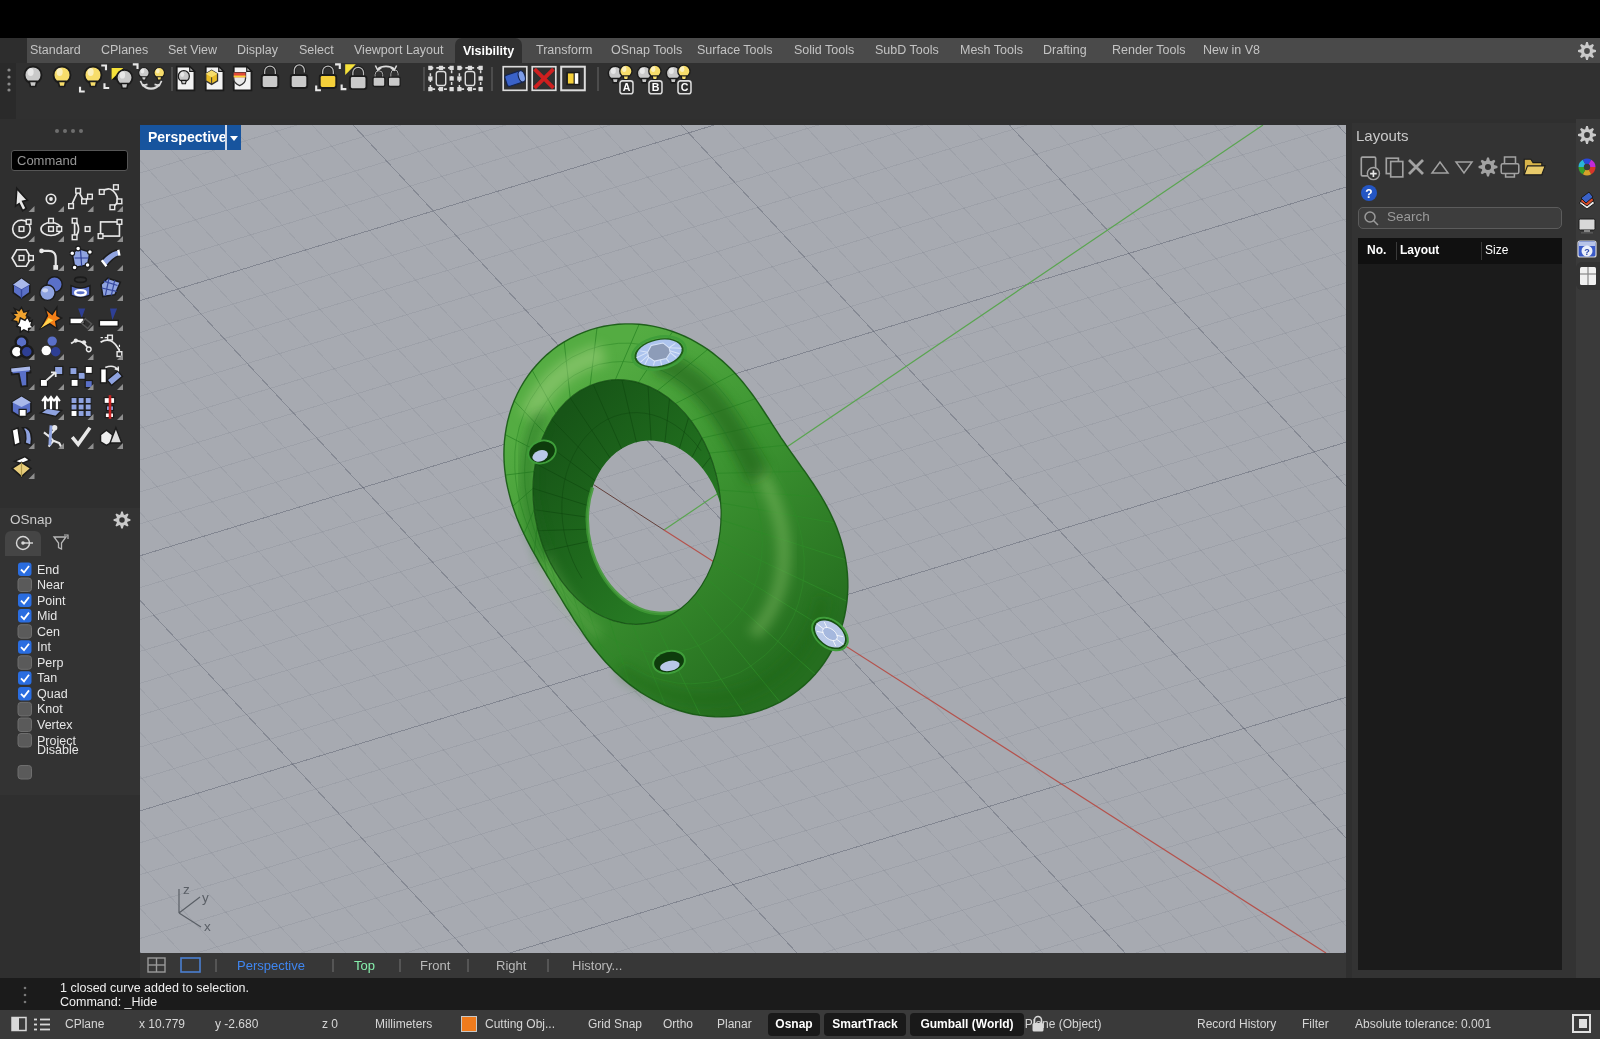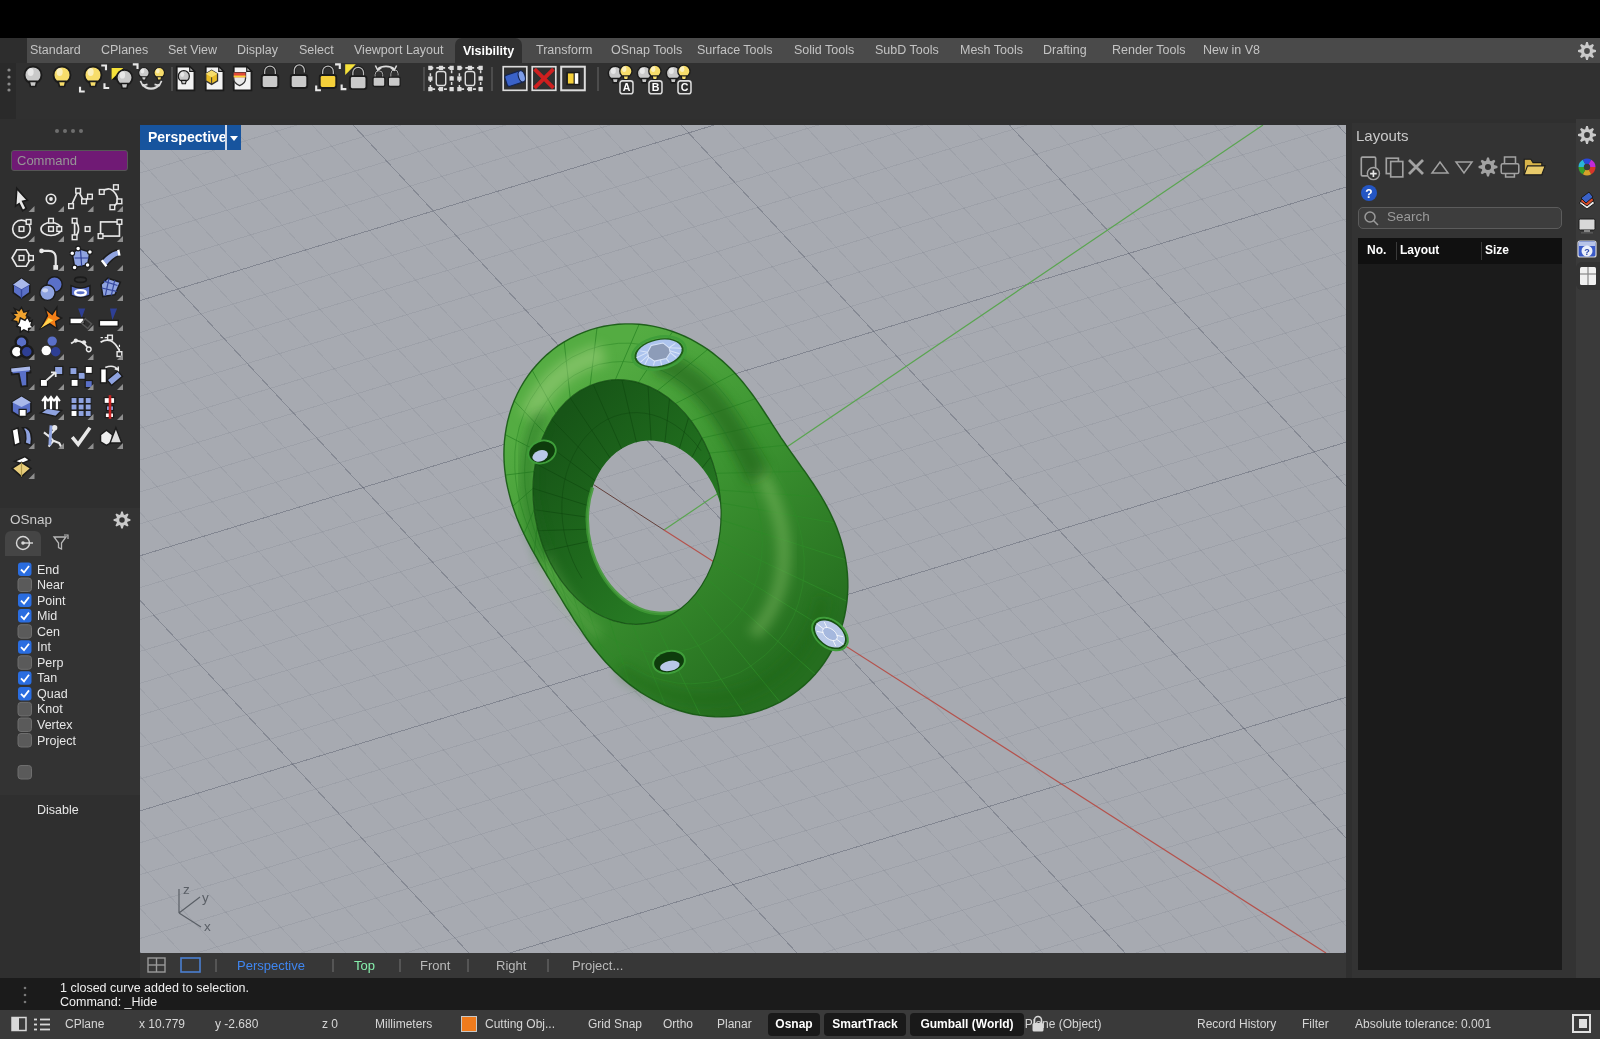--- a/index.html
+++ b/index.html
@@ -269,21 +269,21 @@
         <text x="5.5" y="11" font-size="9" font-weight="bold" fill="#fff" text-anchor="middle">C</text>
       </g>
     </svg>
 <div class="abs" style="left:0;top:119px;width:140px;height:859px;background:#2f2f2f"></div>
 <svg class="abs" style="left:0;top:126px" width="140" height="10">
       <circle cx="57" cy="5" r="2" fill="#6e6e6e"></circle>
       <circle cx="65" cy="5" r="2" fill="#6e6e6e"></circle>
       <circle cx="73" cy="5" r="2" fill="#6e6e6e"></circle>
       <circle cx="81" cy="5" r="2" fill="#6e6e6e"></circle>
     </svg>
-<div class="abs" style="left:11px;top:150px;width:117px;height:21px;background:#701a75;border:1px solid #565656;border-radius:3px;font-size:13px;color:#969696;line-height:20px;padding-left:5px">Command</div>
+<div class="abs" style="left:11px;top:150px;width:117px;height:21px;background:#000000;border:1px solid #565656;border-radius:3px;font-size:13px;color:#969696;line-height:20px;padding-left:5px">Command</div>
 <svg class="abs" style="left:0;top:119px" width="140" height="400">
       <g transform="translate(21.5,80)">
         <g transform="scale(1.18)">
           <path d="M-4 -9 L5 1 L1 2 L4 8 L1 10 L-2 4 L-5 6 Z" fill="#e8e8e8" stroke="#1b1b1b" stroke-width="1.4"></path>
         </g>
         <path d="M7 13 L13 13 L13 7 Z" fill="#8f8f8f"></path>
       </g>
       <g transform="translate(51,80)">
         <g transform="scale(1.18)">
           <circle r="4" fill="none" stroke="#e8e8e8" stroke-width="1.4"></circle>
@@ -631,21 +631,21 @@
     <div class="oslbl" style="left:37px;top:594.6px">Point</div>
     <div class="oslbl" style="left:37px;top:610.1px">Mid</div>
     <div class="oslbl" style="left:37px;top:625.7px">Cen</div>
     <div class="oslbl" style="left:37px;top:641.2px">Int</div>
     <div class="oslbl" style="left:37px;top:656.8px">Perp</div>
     <div class="oslbl" style="left:37px;top:672.3px">Tan</div>
     <div class="oslbl" style="left:37px;top:687.9px">Quad</div>
     <div class="oslbl" style="left:37px;top:703.4px">Knot</div>
     <div class="oslbl" style="left:37px;top:719.0px">Vertex</div>
     <div class="oslbl" style="left:37px;top:734.5px">Project</div>
-    <div class="oslbl" style="left:37px;top:804px">Disable</div>
+    <div class="oslbl" style="left:37px;top:744px">Disable</div>
 <div class="abs" style="left:140px;top:125px;width:1206px;height:828px;background-color:#a7aab1;overflow:hidden;
 background-image:
 repeating-linear-gradient(-17deg, rgba(70,76,92,0.30) 0 1px, rgba(0,0,0,0) 1px 244px),
 repeating-linear-gradient(47deg, rgba(70,76,92,0.28) 0 1px, rgba(0,0,0,0) 1px 240px),
 repeating-linear-gradient(-17deg, rgba(88,94,108,0.12) 0 1px, rgba(0,0,0,0) 1px 30.5px),
 repeating-linear-gradient(47deg, rgba(88,94,108,0.11) 0 1px, rgba(0,0,0,0) 1px 30px);">
 </div>
 <svg class="abs" style="left:140px;top:125px" width="1206" height="828" viewBox="0 0 1206 828">
 <defs>
 <linearGradient id="bandg" x1="0.35" y1="0.05" x2="0.9" y2="0.8">
@@ -736,21 +736,21 @@
 <line x1="76" y1="6" x2="76" y2="19" stroke="#6a6a6a" stroke-width="1.2"></line>
       <line x1="193" y1="6" x2="193" y2="19" stroke="#6a6a6a" stroke-width="1.2"></line>
       <line x1="260" y1="6" x2="260" y2="19" stroke="#6a6a6a" stroke-width="1.2"></line>
       <line x1="328" y1="6" x2="328" y2="19" stroke="#6a6a6a" stroke-width="1.2"></line>
       <line x1="408" y1="6" x2="408" y2="19" stroke="#6a6a6a" stroke-width="1.2"></line>
     </svg>
 <div class="vptab" style="left:237px;top:953px;color:#3f86f0">Perspective</div>
 <div class="vptab" style="left:354px;top:953px;color:#86efac">Top</div>
 <div class="vptab" style="left:420px;top:953px;color:#b9b9b9">Front</div>
 <div class="vptab" style="left:496px;top:953px;color:#b9b9b9">Right</div>
-<div class="vptab" style="left:572px;top:953px;color:#b9b9b9">Project...</div>
+<div class="vptab" style="left:572px;top:953px;color:#b9b9b9">History...</div>
 <div class="abs" style="left:1352px;top:123px;width:224px;height:857px;background:#333333"></div>
 <div class="abs" style="left:1356px;top:127px;font-size:15px;color:#c9c9c9">Layouts</div>
 <svg class="abs" style="left:1352px;top:152px" width="224" height="52">
       <g transform="translate(17,15) scale(1.1)">
         <rect x="-7" y="-9" width="13" height="17" rx="1" fill="none" stroke="#a2a2a2" stroke-width="1.5"></rect>
         <circle cx="4" cy="6" r="5.5" fill="#333" stroke="#a2a2a2" stroke-width="1.3"></circle>
         <path d="M4 3 L4 9 M1 6 L7 6" stroke="#e8e8e8" stroke-width="1.5"></path>
       </g>
       <g transform="translate(42,15) scale(1.1)">
         <rect x="-7" y="-8" width="11" height="14" fill="none" stroke="#a2a2a2" stroke-width="1.5"></rect>
@@ -777,21 +777,21 @@
     </svg>
 <div class="abs" style="left:1358px;top:207px;width:204px;height:22px;background:#3d3d3d;border:1px solid #5c5c5c;border-radius:5px"></div>
 <svg class="abs" style="left:1363px;top:210px" width="18" height="18">
       <circle cx="7" cy="7" r="5" fill="none" stroke="#9a9a9a" stroke-width="1.5"></circle>
       <line x1="10.5" y1="10.5" x2="15" y2="15" stroke="#9a9a9a" stroke-width="1.5"></line>
     </svg>
 <div class="abs" style="left:1387px;top:209px;font-size:13.5px;color:#9a9a9a">Search</div>
 <div class="abs" style="left:1358px;top:238px;width:204px;height:26px;background:#101010"></div>
 <div class="abs" style="left:1367px;top:243px;font-size:12px;font-weight:bold;color:#fff">No.</div>
 <div class="abs" style="left:1400px;top:243px;font-size:12px;font-weight:bold;color:#fff">Layout</div>
-<div class="abs" style="left:1485px;top:243px;font-size:12px;font-weight:bold;color:#fff">Size</div>
+<div class="abs" style="left:1485px;top:243px;font-size:12px;font-weight:normal;color:#fff">Size</div>
 <div class="abs" style="left:1396px;top:242px;width:1px;height:18px;background:#3a3a3a"></div>
 <div class="abs" style="left:1481px;top:242px;width:1px;height:18px;background:#3a3a3a"></div>
 <div class="abs" style="left:1358px;top:264px;width:204px;height:706px;background:#1b1b1b"></div>
 <div class="abs" style="left:1576px;top:119px;width:24px;height:859px;background:#3a3a3a"></div>
 <svg class="abs" style="left:1576px;top:119px" width="24" height="180">
       <path d="M19.96 15.12L19.96 16.88L16.86 17.78L16.40 18.88L17.96 21.71L16.71 22.96L13.88 21.40L12.78 21.86L11.88 24.96L10.12 24.96L9.22 21.86L8.12 21.40L5.29 22.96L4.04 21.71L5.60 18.88L5.14 17.78L2.04 16.88L2.04 15.12L5.14 14.22L5.60 13.12L4.04 10.29L5.29 9.04L8.12 10.60L9.22 10.14L10.12 7.04L11.88 7.04L12.78 10.14L13.88 10.60L16.71 9.04L17.96 10.29L16.40 13.12L16.86 14.22Z M13.88 16A2.88 2.88 0 1 0 8.12 16A2.88 2.88 0 1 0 13.88 16Z" fill="#c9c9c9" fill-rule="evenodd"></path>
       <g transform="translate(11,48)">
         <path d="M0 0 L8.50 0.00 A8.5 8.5 0 0 1 4.25 7.36 Z" fill="#d8362a"></path>
         <path d="M0 0 L4.25 7.36 A8.5 8.5 0 0 1 -4.25 7.36 Z" fill="#d8a22a"></path>
         <path d="M0 0 L-4.25 7.36 A8.5 8.5 0 0 1 -8.50 0.00 Z" fill="#3a9e2a"></path>

